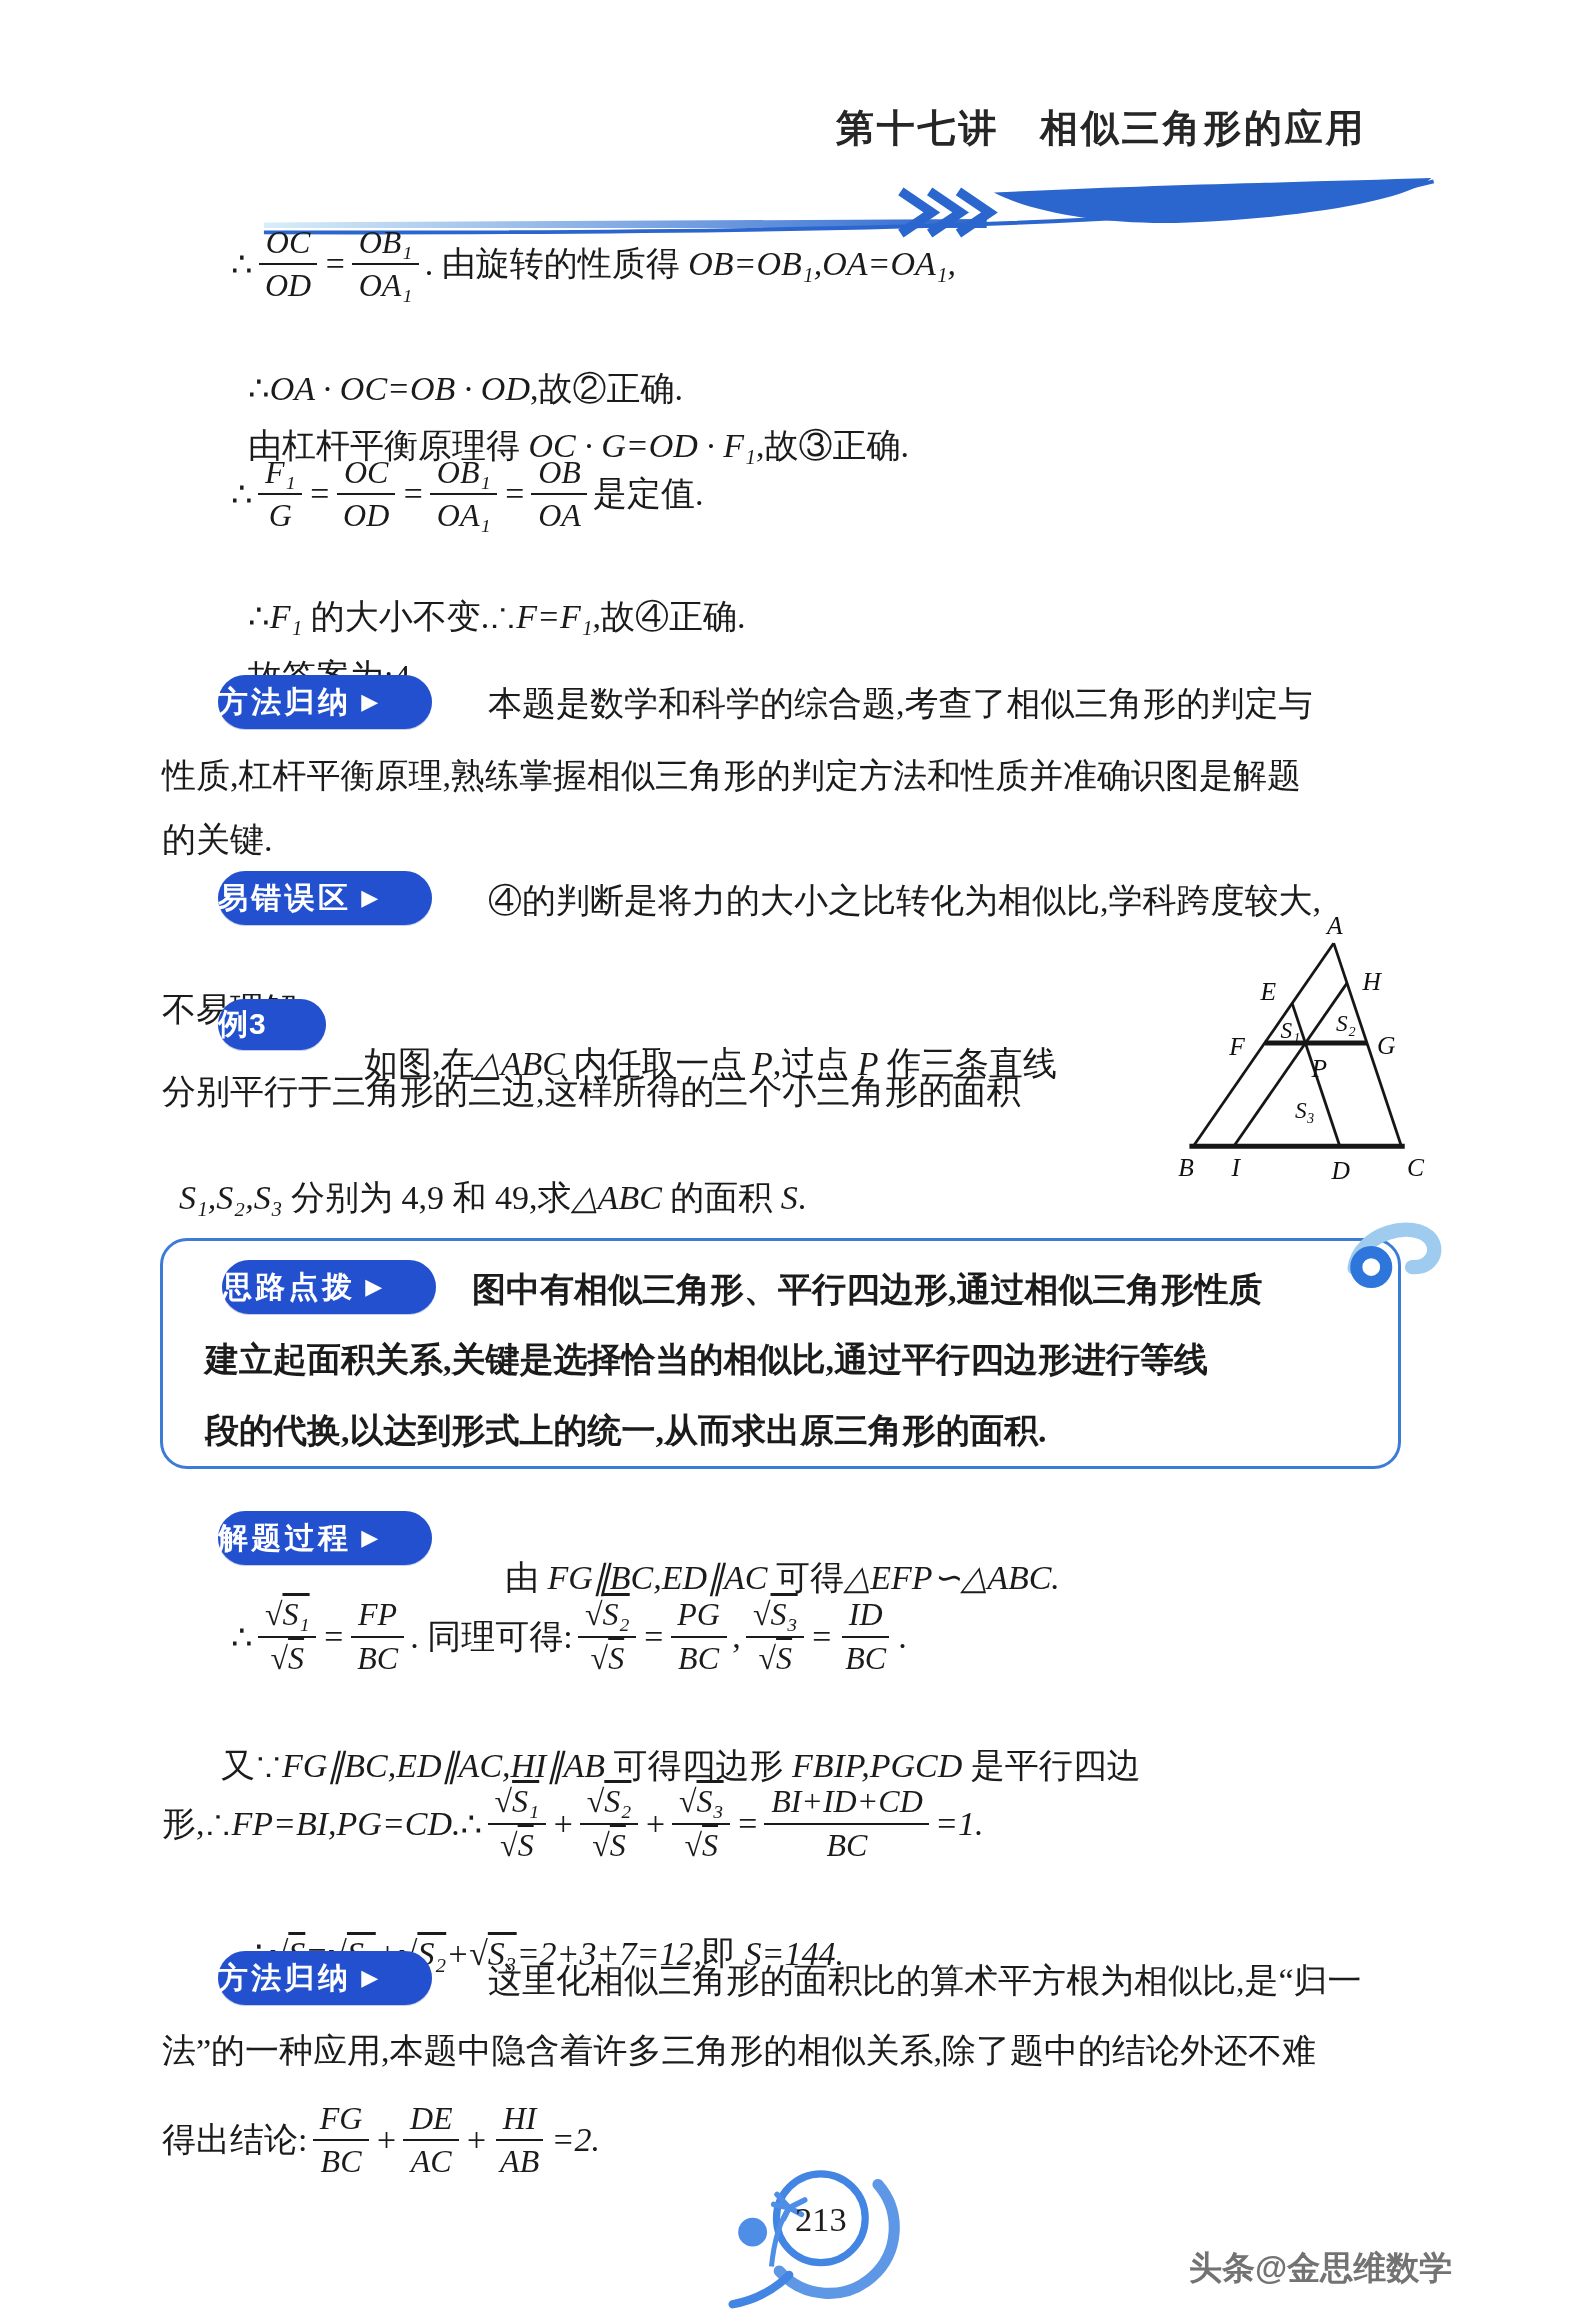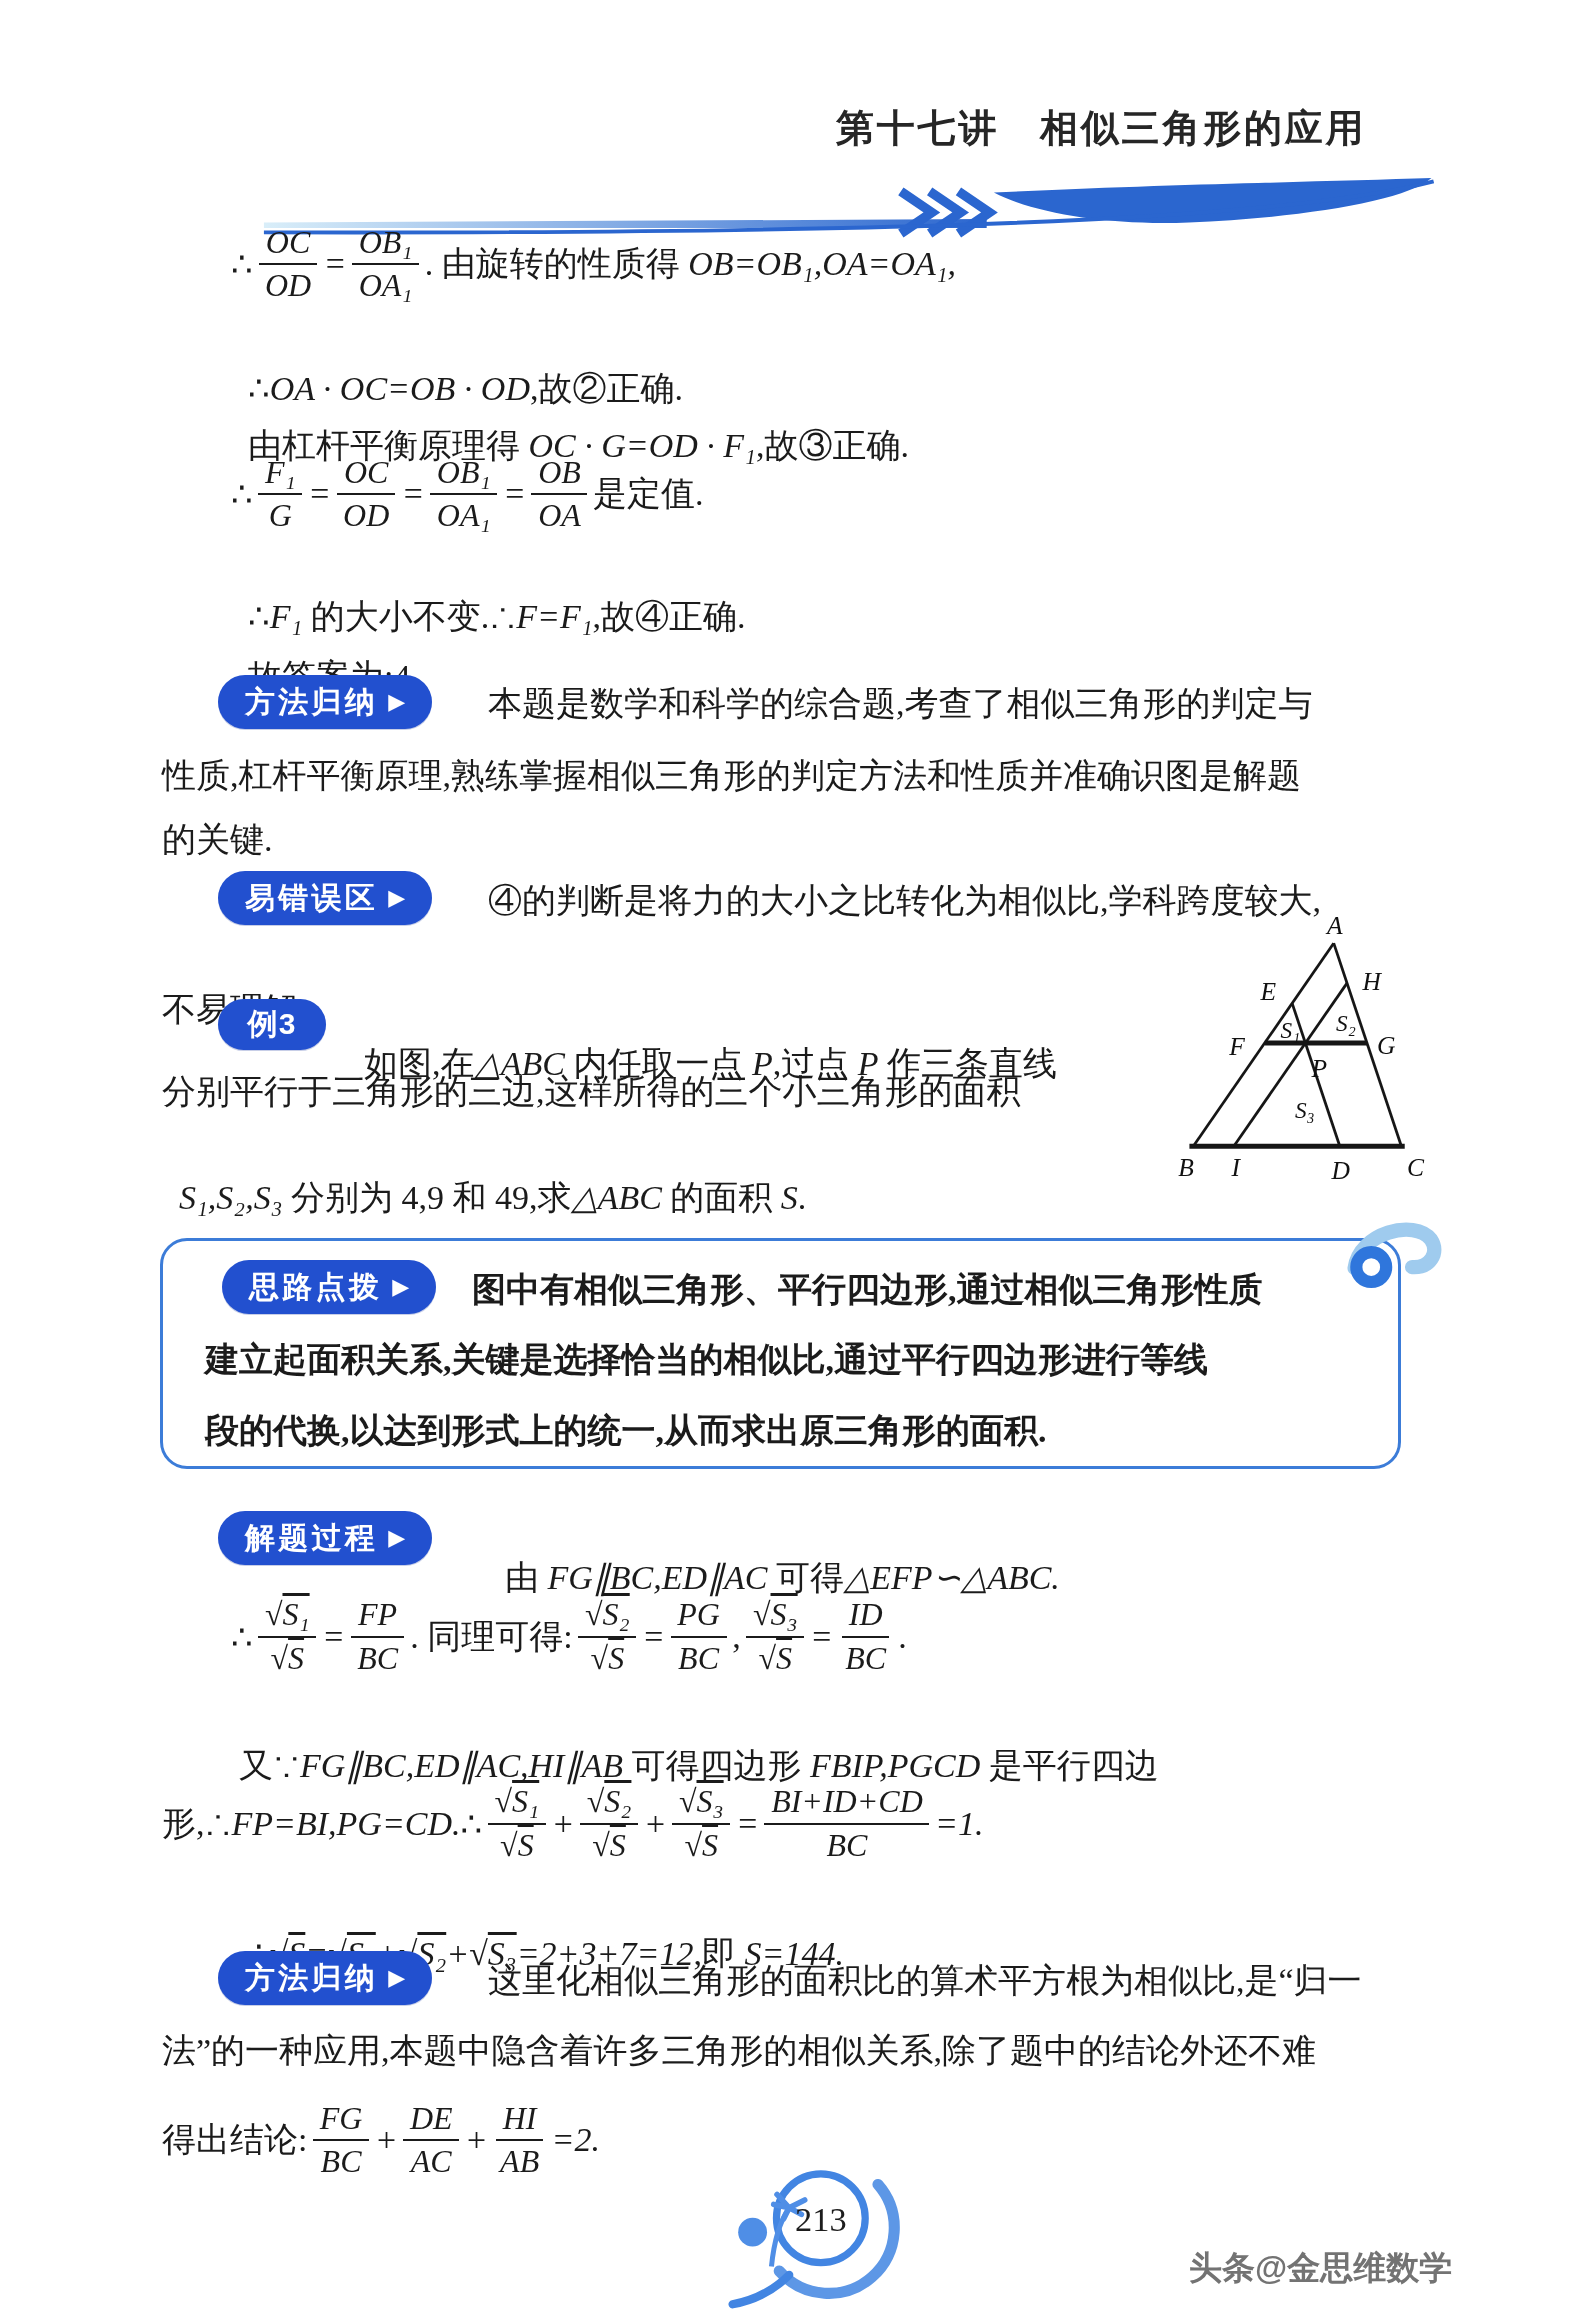--- a/index.html
+++ b/index.html
@@ -12,21 +12,21 @@
   .fl{position:absolute;display:flex;align-items:center;white-space:pre;font-size:34px;color:#1b1b1b;}
   .mi{font-style:italic;font-family:"Liberation Serif",serif;}
   .frac{display:inline-flex;flex-direction:column;align-items:center;text-align:center;
         margin:0 5.6px;font-style:italic;line-height:1.02;font-size:32px;}
   .frac .fn{padding:0 6.7px 4.4px;border-bottom:2.2px solid #1b1b1b;}
   .frac .fd{padding:4.4px 6.7px 0;}
   .ov{text-decoration:overline;}
   .title{position:absolute;left:836px;top:103px;font-size:38px;font-weight:700;
          letter-spacing:2.8px;color:#262626;}
   .badge{position:absolute;width:214px;height:54px;background:#2250cf;border-radius:29px;
-         color:#fff;display:flex;align-items:center;justify-content:center;gap:10px;
+         color:#fff;display:flex;align-items:center;gap:10px;
          font-size:30px;font-family:"Liberation Sans","DejaVu Sans",sans-serif;
          font-weight:700;letter-spacing:3.3px;box-shadow:0 1.1px 0 rgba(30,60,160,.25);}
   .badge .arr{font-size:22px;letter-spacing:0;}
   .badge.sm{width:108px;letter-spacing:1.1px;}
   .hintbox{position:absolute;left:160px;top:1238px;width:1235px;height:225px;
            border:3.9px solid #3c7cd8;border-radius:27px;background:#fff;}
   .hinttext{font-weight:700;}
   .wm{position:absolute;left:1189px;top:2246px;font-size:33px;font-weight:700;
       font-family:"Liberation Sans","DejaVu Sans",sans-serif;color:#737373;
       text-shadow:1.7px 1.7px 0 #fff,-1.7px -1.7px 0 #fff,1.7px -1.7px 0 #fff,-1.7px 1.7px 0 #fff,
@@ -173,21 +173,21 @@
   <span class="frac"><span class="fn"><span>√</span><span class="ov">S₂</span></span><span class="fd"><span>√</span><span class="ov">S</span></span></span>
   <span class="mi">=</span>
   <span class="frac"><span class="fn">PG</span><span class="fd">BC</span></span>
   <span>,</span>
   <span class="frac"><span class="fn"><span>√</span><span class="ov">S₃</span></span><span class="fd"><span>√</span><span class="ov">S</span></span></span>
   <span class="mi">=</span>
   <span class="frac"><span class="fn">ID</span><span class="fd">BC</span></span>
   <span>.</span>
 </div>
 
-<div class="t" style="left:222px;top:1706px;">
+<div class="t" style="left:204px;top:1706px;">
   <span>又∵</span><span class="mi">FG∥BC,ED∥AC,HI∥AB</span><span> 可得四边形 </span><span class="mi">FBIP,PGCD</span><span> 是平行四边</span>
 </div>
 
 <div class="fl" style="left:162px;top:1765px;height:117px;">
   <span>形,∴</span>
   <span class="mi">FP=BI,PG=CD.</span>
   <span>∴</span>
   <span class="frac"><span class="fn"><span>√</span><span class="ov">S₁</span></span><span class="fd"><span>√</span><span class="ov">S</span></span></span>
   <span class="mi">+</span>
   <span class="frac"><span class="fn"><span>√</span><span class="ov">S₂</span></span><span class="fd"><span>√</span><span class="ov">S</span></span></span>

